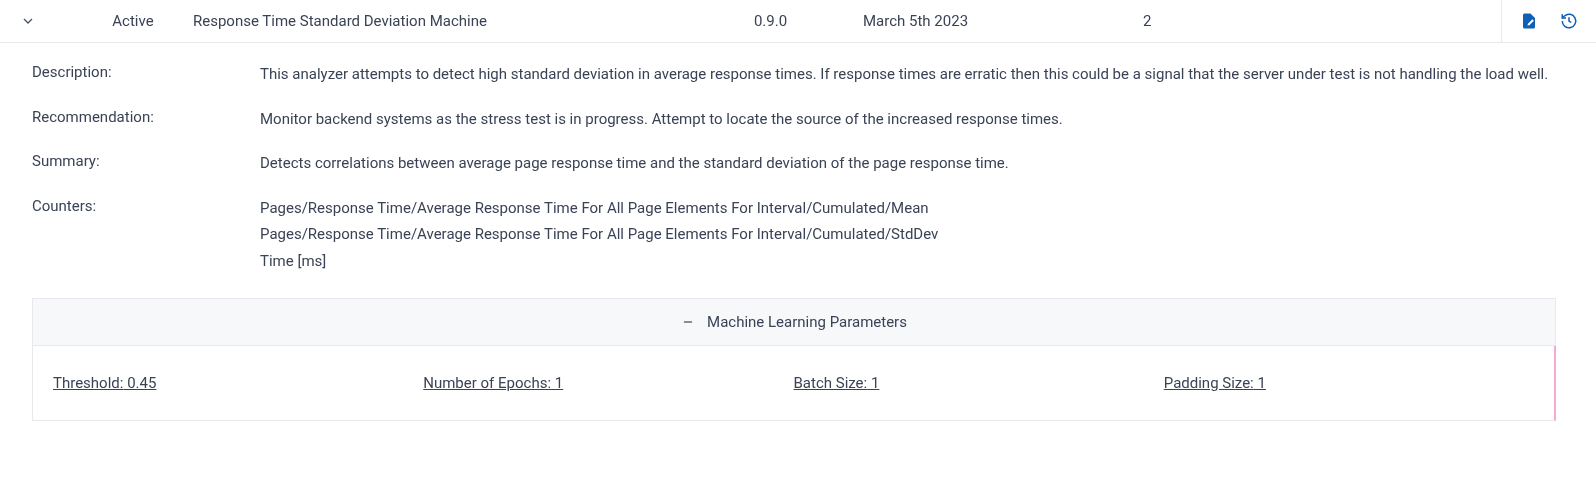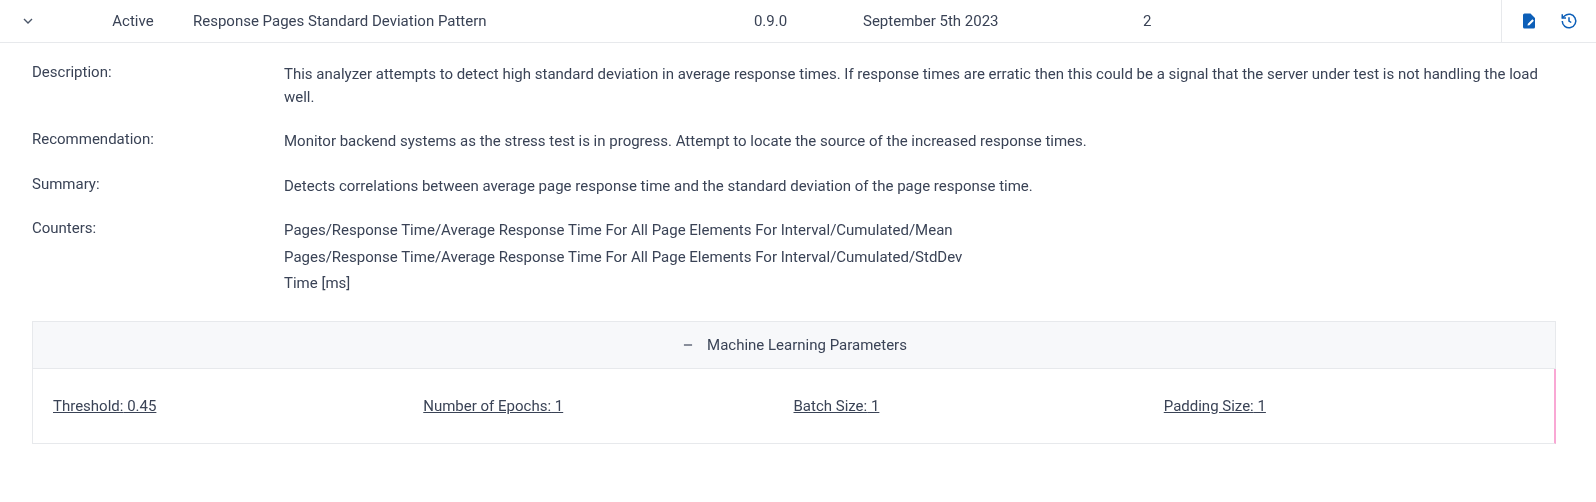--- a/index.html
+++ b/index.html
@@ -72,21 +72,20 @@
       width: 18px;
       height: 18px;
     }
     .details {
       padding: 20px 0 0 32px;
     }
     .detail-row {
       display: flex;
       align-items: flex-start;
       margin-bottom: 22px;
-      gap: 24px;
     }
     .detail-label {
       width: 228px;
       flex-shrink: 0;
       color: #3a4356;
       font-weight: 400;
     }
     .detail-value {
       flex: 1;
       color: #3a4356;
@@ -134,23 +133,23 @@
 </head>
 <body>
 
 <div class="row-header">
   <div class="chevron">
     <svg viewBox="0 0 24 24" fill="none" stroke="currentColor" stroke-width="2">
       <polyline points="6 9 12 15 18 9"></polyline>
     </svg>
   </div>
   <div class="col-status">Active</div>
-  <div class="col-name">Response Pages Standard Deviation Pattern</div>
+  <div class="col-name">Response Time Standard Deviation Machine</div>
   <div class="col-version">0.9.0</div>
-  <div class="col-date">September 5th 2023</div>
+  <div class="col-date">March 5th 2023</div>
   <div class="col-num">2</div>
   <div class="actions">
     <div class="action-btn">
       <svg viewBox="0 0 24 24" fill="currentColor">
         <path d="M14 2H6a2 2 0 0 0-2 2v16a2 2 0 0 0 2 2h12a2 2 0 0 0 2-2V8l-6-6z M18.5 11.5l-6 6L10 18l.5-2.5 6-6 2 2z"></path>
       </svg>
     </div>
     <div class="action-btn">
       <svg viewBox="0 0 24 24" fill="none" stroke="currentColor" stroke-width="2">
         <path d="M3 12a9 9 0 1 0 3-6.7L3 8"></path>

